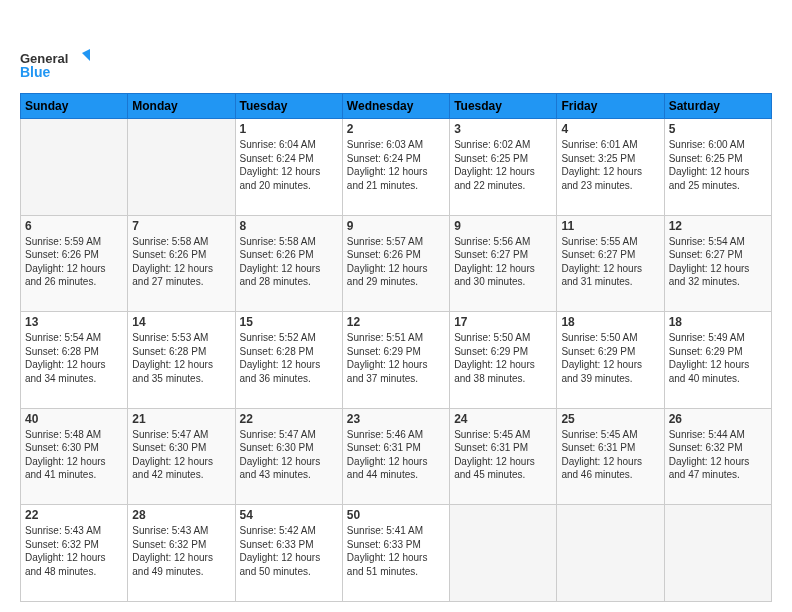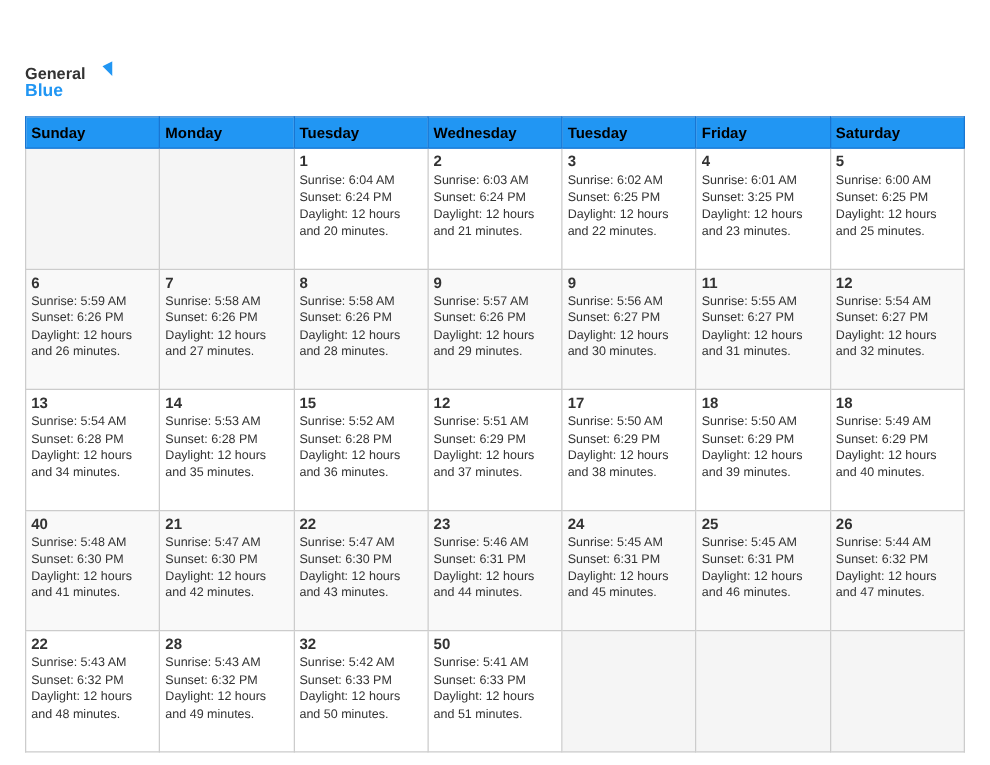--- a/index.html
+++ b/index.html
@@ -317,21 +317,21 @@
 and 48 minutes.</div>
           </td>
           <td>
             <div class="day-number">28</div>
             <div class="cell-info">Sunrise: 5:43 AM
 Sunset: 6:32 PM
 Daylight: 12 hours
 and 49 minutes.</div>
           </td>
           <td>
-            <div class="day-number">32</div>
+            <div class="day-number">54</div>
             <div class="cell-info">Sunrise: 5:42 AM
 Sunset: 6:33 PM
 Daylight: 12 hours
 and 50 minutes.</div>
           </td>
           <td>
             <div class="day-number">50</div>
             <div class="cell-info">Sunrise: 5:41 AM
 Sunset: 6:33 PM
 Daylight: 12 hours

